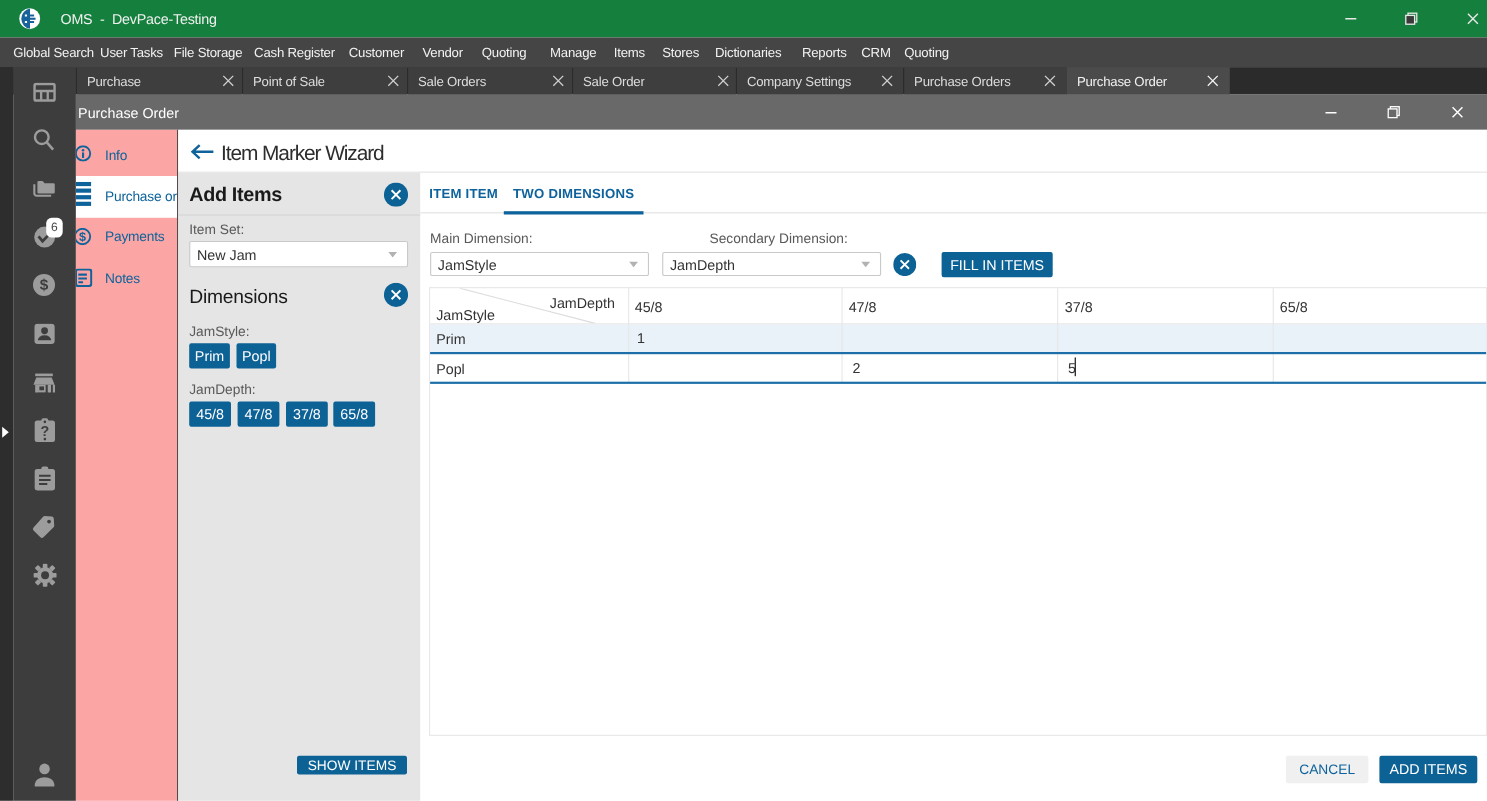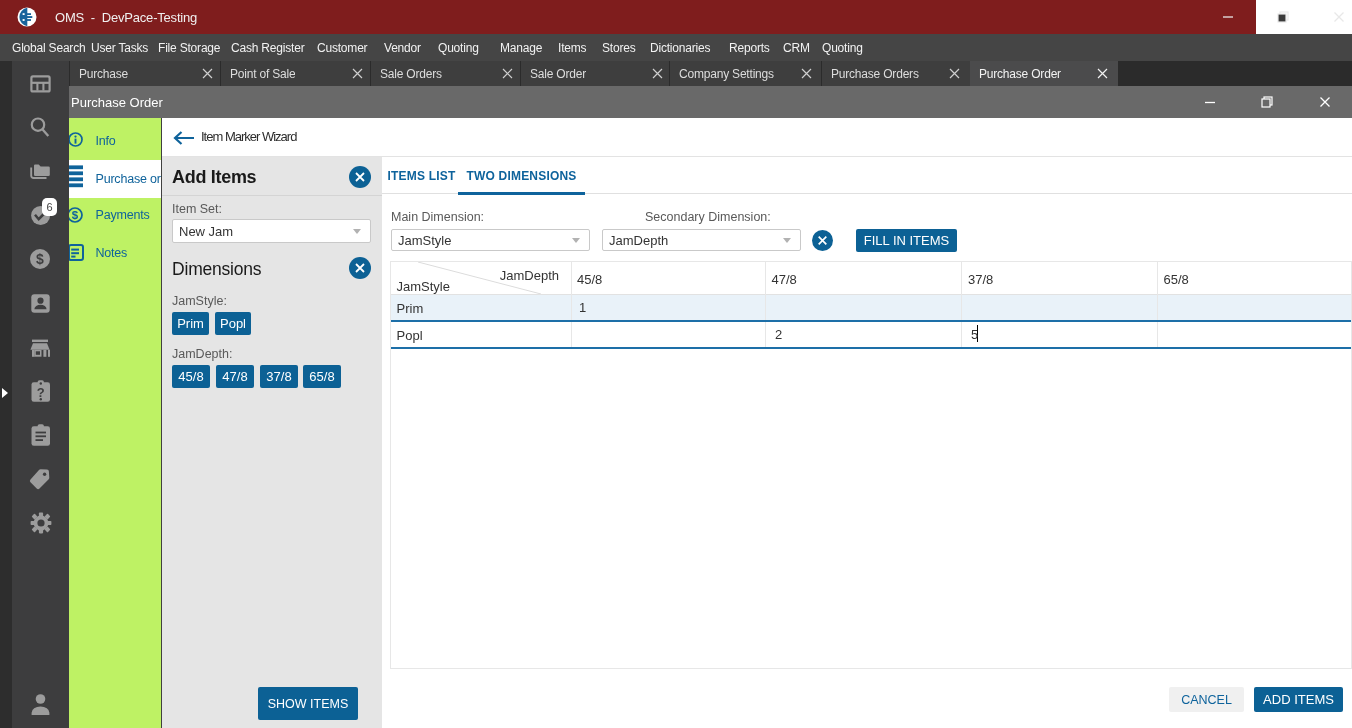--- a/index.html
+++ b/index.html
@@ -1,40 +1,40 @@
 <!DOCTYPE html>
 <html><head>
 <meta charset="utf-8">
 <style>
 html,body{margin:0;padding:0;}
 body{width:1352px;height:728px;overflow:hidden;position:relative;background:#fff;
   font-family:"Liberation Sans",sans-serif;-webkit-font-smoothing:antialiased;}
 .abs{position:absolute;}
 
-#titlebar{left:0;top:0;width:1256px;height:34px;background:#7f1d1d;}
+#titlebar{left:0;top:0;width:1352px;height:34px;background:#15803d;}
 #menubar{left:0;top:34px;width:1352px;height:27px;background:#454545;}
 .menuitem{position:absolute;top:0;height:27px;display:flex;align-items:center;
   color:#f2f2f2;font-size:12px;letter-spacing:-0.2px;}
 #tabstrip{left:0;top:61px;width:1352px;height:25px;background:#2b2b2b;}
 .tab{position:absolute;top:0;height:25px;background:#3e3e3e;color:#dddddd;font-size:12px;
   display:flex;align-items:center;letter-spacing:-0.2px;}
 .tab .lbl{margin-left:9px;white-space:nowrap;overflow:hidden;}
 .tabx{position:absolute;top:7px;width:11px;height:11px;}
 #innertitle{left:69px;top:86px;width:1283px;height:32px;background:#696969;color:#fff;}
 
 #leftstrip{left:0;top:61px;width:12px;height:667px;background:#2d2d2d;}
 #sidebar{left:12px;top:61px;width:57px;height:667px;background:#3d3d3e;}
 
-#navpanel{left:69px;top:118px;width:92px;height:610px;background:#bef264;border-right:1px solid #404040;overflow:hidden;}
+#navpanel{left:69px;top:118px;width:92px;height:610px;background:#fca5a5;border-right:1px solid #404040;overflow:hidden;}
 .navitem{position:absolute;left:0;width:92px;height:38px;color:#0f639b;font-size:12.5px;}
 .navitem.active{background:#fff;}
 .navlbl{position:absolute;left:26.5px;top:50%;transform:translateY(-50%);white-space:nowrap;overflow:hidden;width:66px;letter-spacing:-0.2px;}
 
 #wizhead{left:162px;top:118px;width:1190px;height:38px;background:#fff;border-bottom:1px solid #e3e3e3;}
-#wiztitle{left:201px;top:129px;font-size:13px;color:#2d2d2d;letter-spacing:-1px;}
+#wiztitle{left:201px;top:129px;font-size:19px;color:#2d2d2d;letter-spacing:-1px;}
 
 #addpanel{left:162px;top:157px;width:220px;height:571px;background:#e5e5e5;}
 .xcircle{position:absolute;width:22px;height:22px;}
 .glabel{position:absolute;color:#595959;font-size:12.5px;}
 .dropdown{position:absolute;background:#fff;border:1px solid #c9c9c9;border-radius:2px;
   font-size:13px;color:#333;display:flex;align-items:center;}
 .dd-txt{margin-left:6px;}
 .caret{position:absolute;right:9px;top:50%;margin-top:-2.5px;width:0;height:0;
   border-left:4.5px solid transparent;border-right:4.5px solid transparent;border-top:5px solid #b2b2b2;}
 .bluebtn{position:absolute;background:#0c6195;color:#fff;border-radius:2px;
@@ -296,24 +296,24 @@
     <path d="M7 7 L15 15 M15 7 L7 15" stroke="#fff" stroke-width="1.8"></path>
   </svg>
   <div class="glabel" style="left:10px;top:137px;">JamStyle:</div>
   <div class="bluebtn" style="left:10px;top:155px;width:37px;height:23px;">Prim</div>
   <div class="bluebtn" style="left:53px;top:155px;width:36px;height:23px;">Popl</div>
   <div class="glabel" style="left:10px;top:190px;">JamDepth:</div>
   <div class="bluebtn" style="left:10px;top:208px;width:38px;height:23px;">45/8</div>
   <div class="bluebtn" style="left:54px;top:208px;width:38px;height:23px;">47/8</div>
   <div class="bluebtn" style="left:98px;top:208px;width:38px;height:23px;">37/8</div>
   <div class="bluebtn" style="left:141px;top:208px;width:38px;height:23px;">65/8</div>
-  <div class="bluebtn" style="left:96px;top:530px;width:100px;height:33px;font-size:12.5px;">SHOW ITEMS</div>
+  <div class="bluebtn" style="left:108px;top:530px;width:100px;height:17px;font-size:12.5px;">SHOW ITEMS</div>
 </div>
 <div class="abs" id="rtabs-border"></div>
-<div class="rtab" style="left:385px;width:73px;">ITEMS LIST</div>
+<div class="rtab" style="left:385px;width:73px;">ITEM ITEM</div>
 <div class="rtab" style="left:458px;width:127px;">TWO DIMENSIONS</div>
 <div class="abs" id="runderline"></div>
 <div class="glabel" style="left:391px;top:210px;">Main Dimension:</div>
 <div class="glabel" style="left:604px;top:210px;margin-left:41px;">Secondary Dimension:</div>
 <div class="dropdown" style="left:391px;top:229px;width:197px;height:20px;">
     <span class="dd-txt">JamStyle</span>
     <span class="caret"></span>
   </div>
 <div class="dropdown" style="left:602px;top:229px;width:197px;height:20px;">
     <span class="dd-txt">JamDepth</span>

